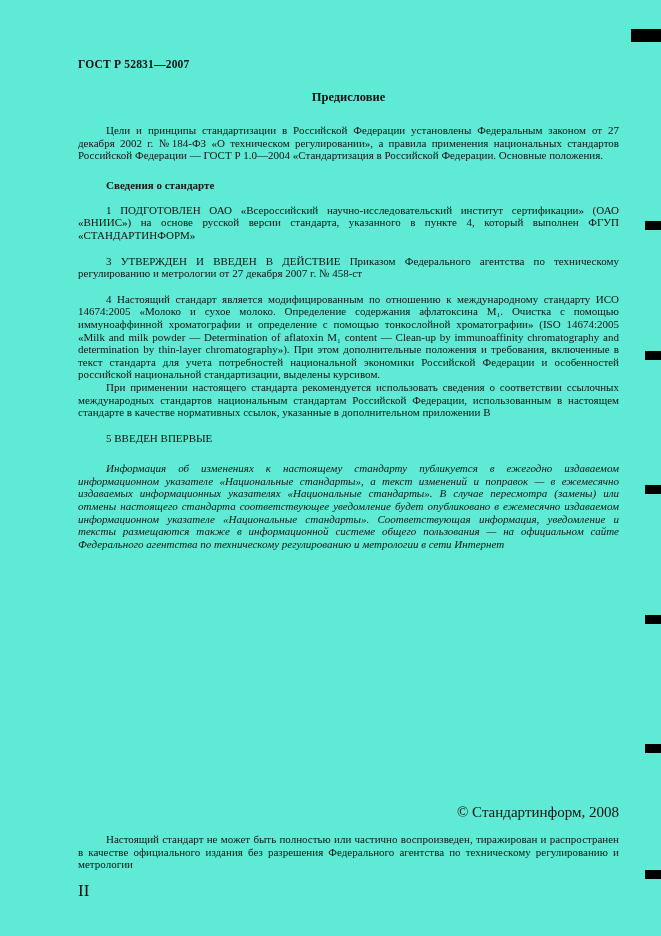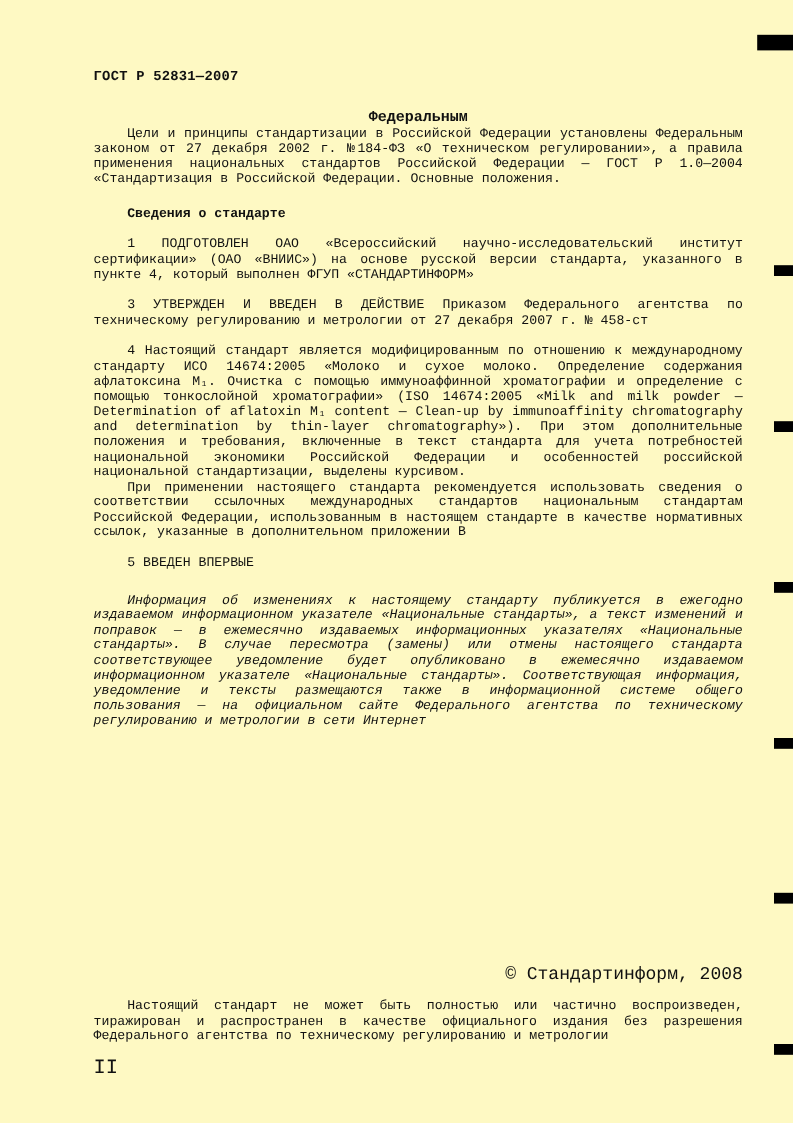--- a/index.html
+++ b/index.html
@@ -1,21 +1,21 @@
 <!DOCTYPE html>
 <html><head>
 <meta charset="utf-8">
 <style>
   html, body { margin: 0; padding: 0; background: #e8e8e8; }
   .page {
     position: relative;
     width: 661px;
     height: 936px;
-    background: #fef9c3;
-    font-family: Liberation Mono, monospace;
+    background: #5eead4;
+    font-family: Liberation Serif, serif;
     color: #111111;
     overflow: hidden;
     margin: 0 auto;
   }
   .content {
     position: absolute;
     left: 78px;
     right: 42px;
     top: 58px;
   }
@@ -30,21 +30,21 @@
     font-weight: bold;
     margin-top: 20px;
   }
   .para {
     font-size: 11px;
     line-height: 12.6px;
     text-align: justify;
     margin: 0;
   }
   .indent { text-indent: 28px; }
-  .intro { margin-top: 1px; }
+  .intro { margin-top: 19px; }
   .subheading {
     font-size: 11px;
     font-weight: bold;
     margin: 17px 0 0 0;
     text-indent: 28px;
   }
   .clause { margin-top: 13px; }
   .note {
     margin-top: 18px;
     font-style: italic;
@@ -91,21 +91,21 @@
   <div class="scan-mark m1"></div>
   <div class="scan-mark m2"></div>
   <div class="scan-mark m3"></div>
   <div class="scan-mark m4"></div>
   <div class="scan-mark m5"></div>
   <div class="scan-mark m6"></div>
 
   <div class="content">
     <div class="doc-header">ГОСТ Р 52831—2007</div>
 
-    <div class="title">Федеральным</div>
+    <div class="title">Предисловие</div>
 
     <p class="para indent intro">Цели и принципы стандартизации в Российской Федерации установлены Федеральным законом от 27 декабря 2002 г. №184-ФЗ «О техническом регулировании», а правила применения национальных стандартов Российской Федерации — ГОСТ Р 1.0—2004 «Стандартизация в Российской Федерации. Основные положения.</p>
 
     <p class="subheading">Сведения о стандарте</p>
 
     <p class="para indent clause">1  ПОДГОТОВЛЕН  ОАО  «Всероссийский  научно-исследовательский  институт  сертификации» (ОАО «ВНИИС») на основе русской версии стандарта, указанного в пункте 4, который выполнен ФГУП «СТАНДАРТИНФОРМ»</p>
 
 
     <p class="para indent clause">3  УТВЕРЖДЕН  И  ВВЕДЕН  В  ДЕЙСТВИЕ  Приказом Федерального агентства по техническому регулированию и метрологии от 27 декабря 2007 г. № 458-ст</p>
 

